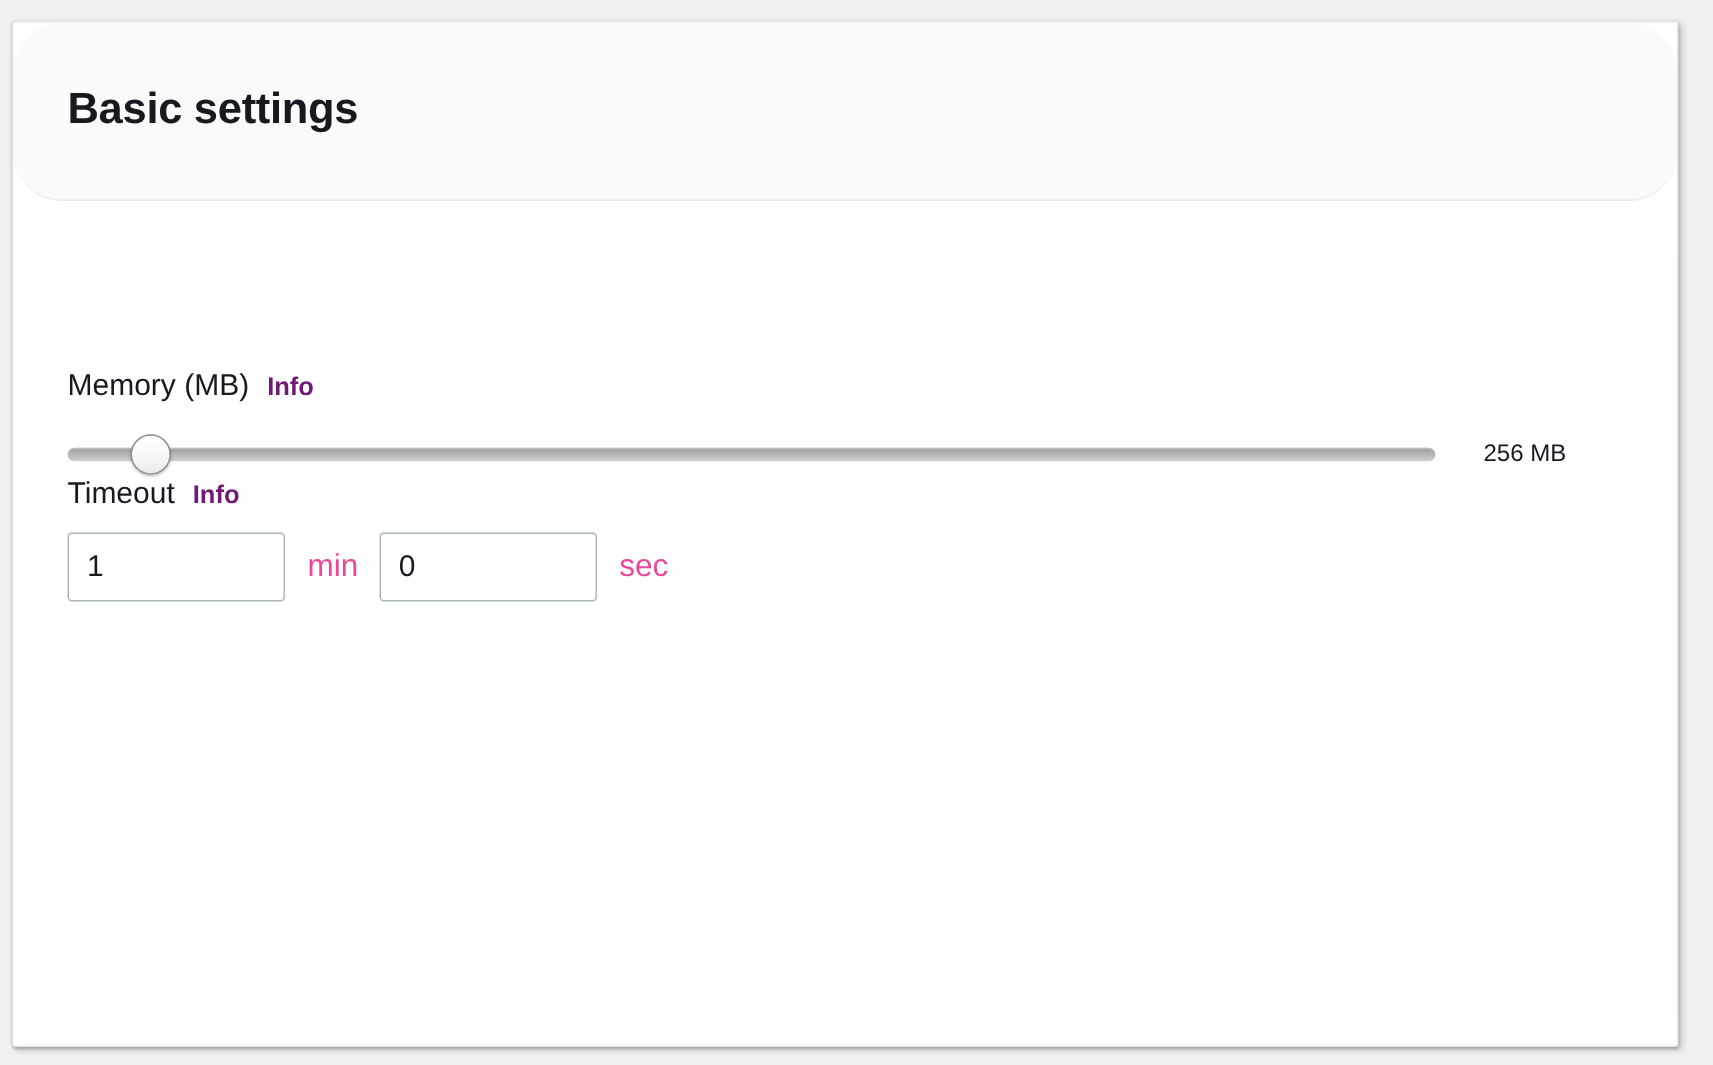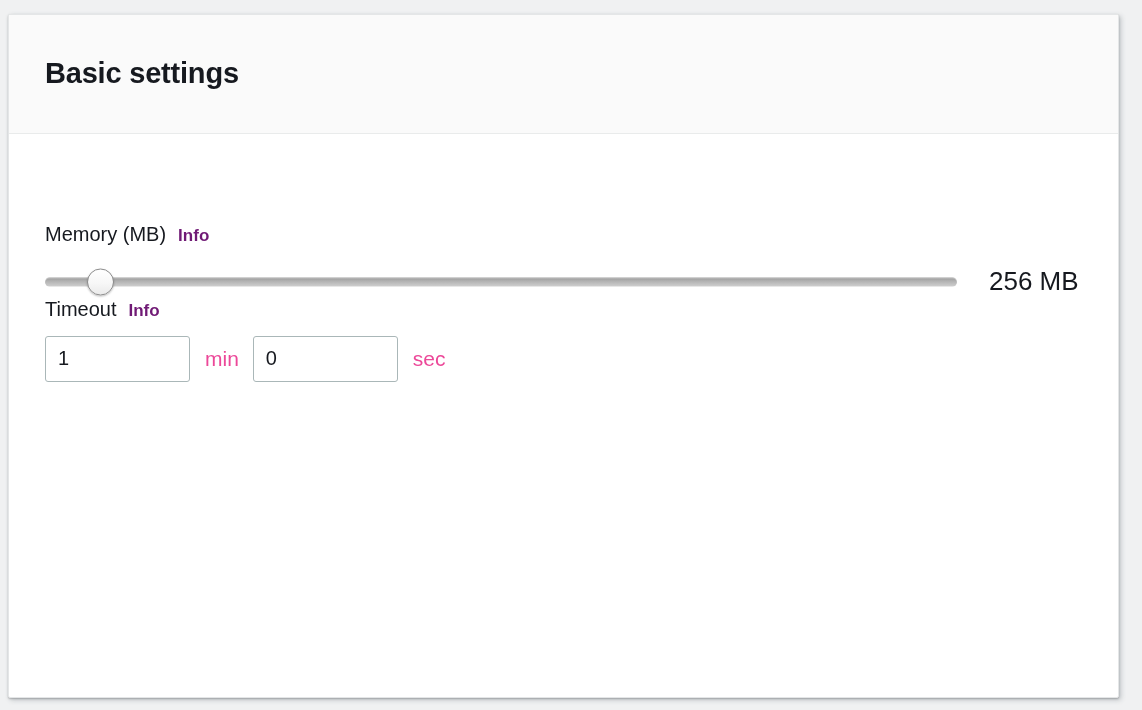--- a/index.html
+++ b/index.html
@@ -1,16 +1,16 @@
 <!DOCTYPE html>
 <html><head>
 <meta charset="utf-8">
 <title>Basic settings</title>
 <style>
-  * { box-sizing: border-box; }
+  * { box-sizing: border-box; border-radius: 32px; }
   html, body {
     margin: 0;
     padding: 0;
     width: 1142px;
     height: 710px;
     background: #f0f1f2;
     font-family: "Liberation Sans", sans-serif;
     -webkit-font-smoothing: antialiased;
   }
 
@@ -96,21 +96,21 @@
     padding: 0 12px;
   }
 
   .description-input {
     width: 769px;
     height: 60px;
     margin-top: 14px;
   }
 
   
-  .memory-section { margin-top: 40px; }
+  .memory-section { margin-top: 63px; }
 
   .slider-row {
     display: flex;
     align-items: center;
     margin-top: 20px;
   }
 
   .slider-wrap {
     position: relative;
     width: 912px;
@@ -139,21 +139,21 @@
     margin-left: -13px;
     transform: translateY(-50%);
     border-radius: 50%;
     background: linear-gradient(to bottom, #ffffff 0%, #f7f7f7 55%, #eaeaea 100%);
     border: 1px solid #8c8c8c;
     box-shadow: 0 1px 2px rgba(0,0,0,0.25);
     cursor: pointer;
   }
 
   .slider-value {
-    font-size: 26px;
+    font-size: 16px;
     color: #16191f;
     margin-left: 32px;
     white-space: nowrap;
   }
 
   
   .timeout-section { }
 
   .timeout-row {
     display: flex;

